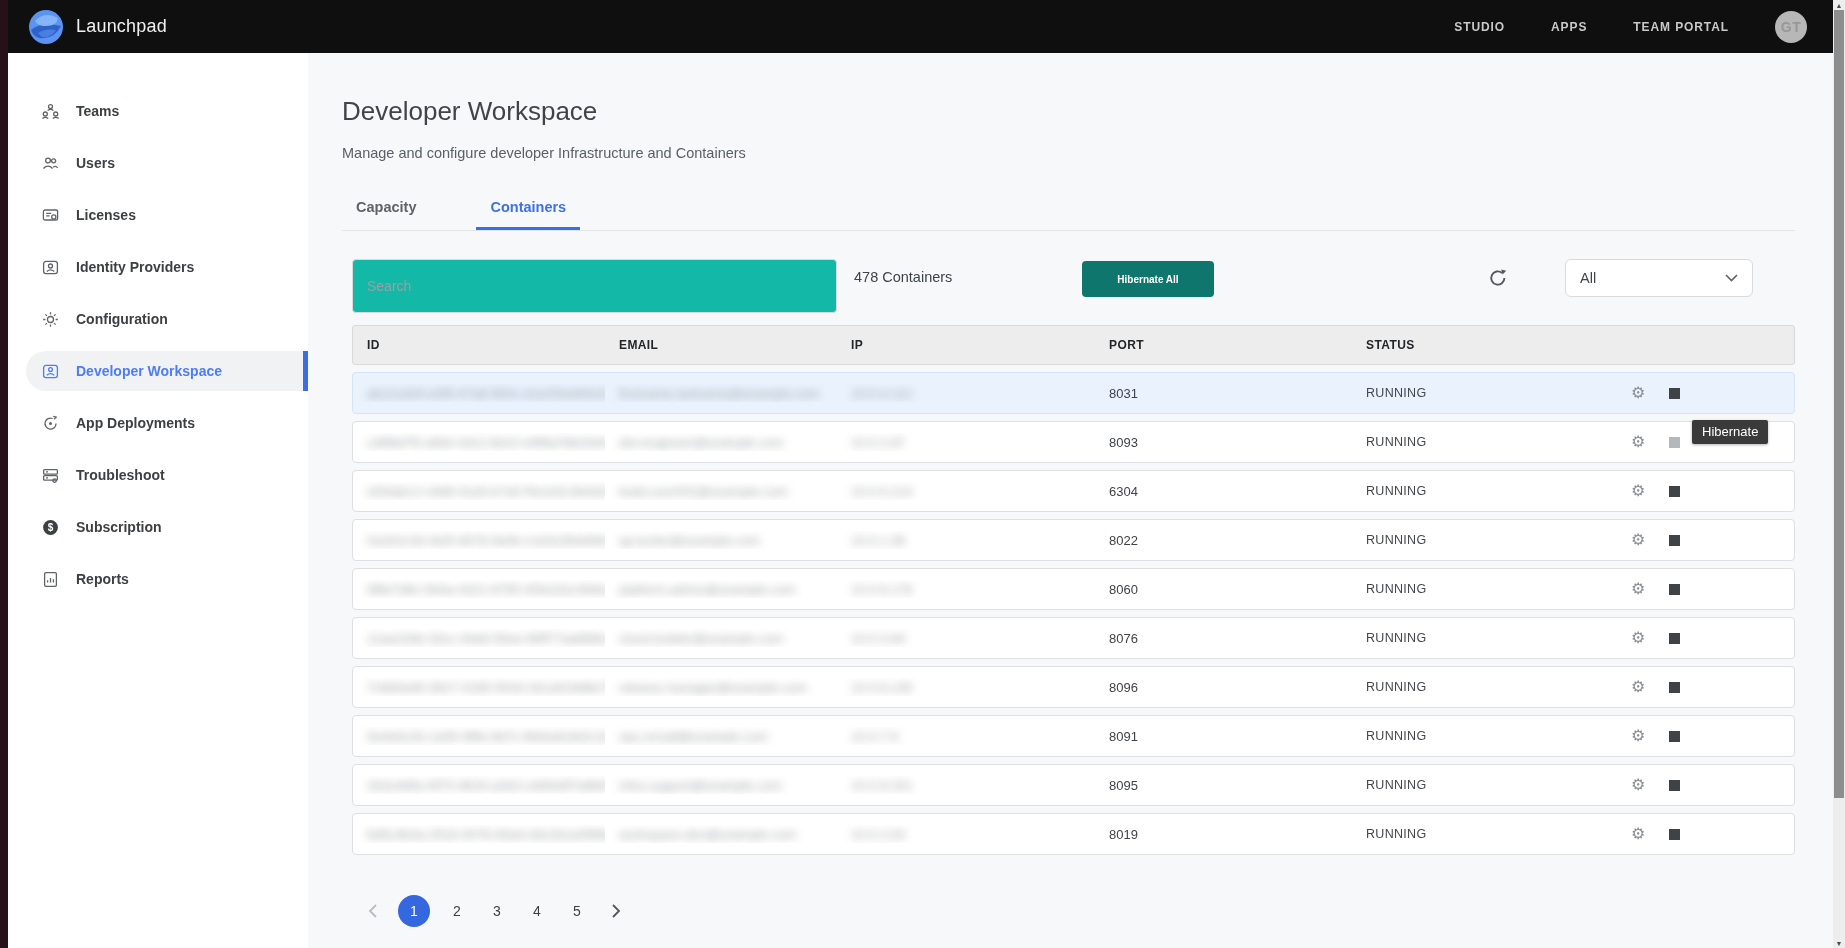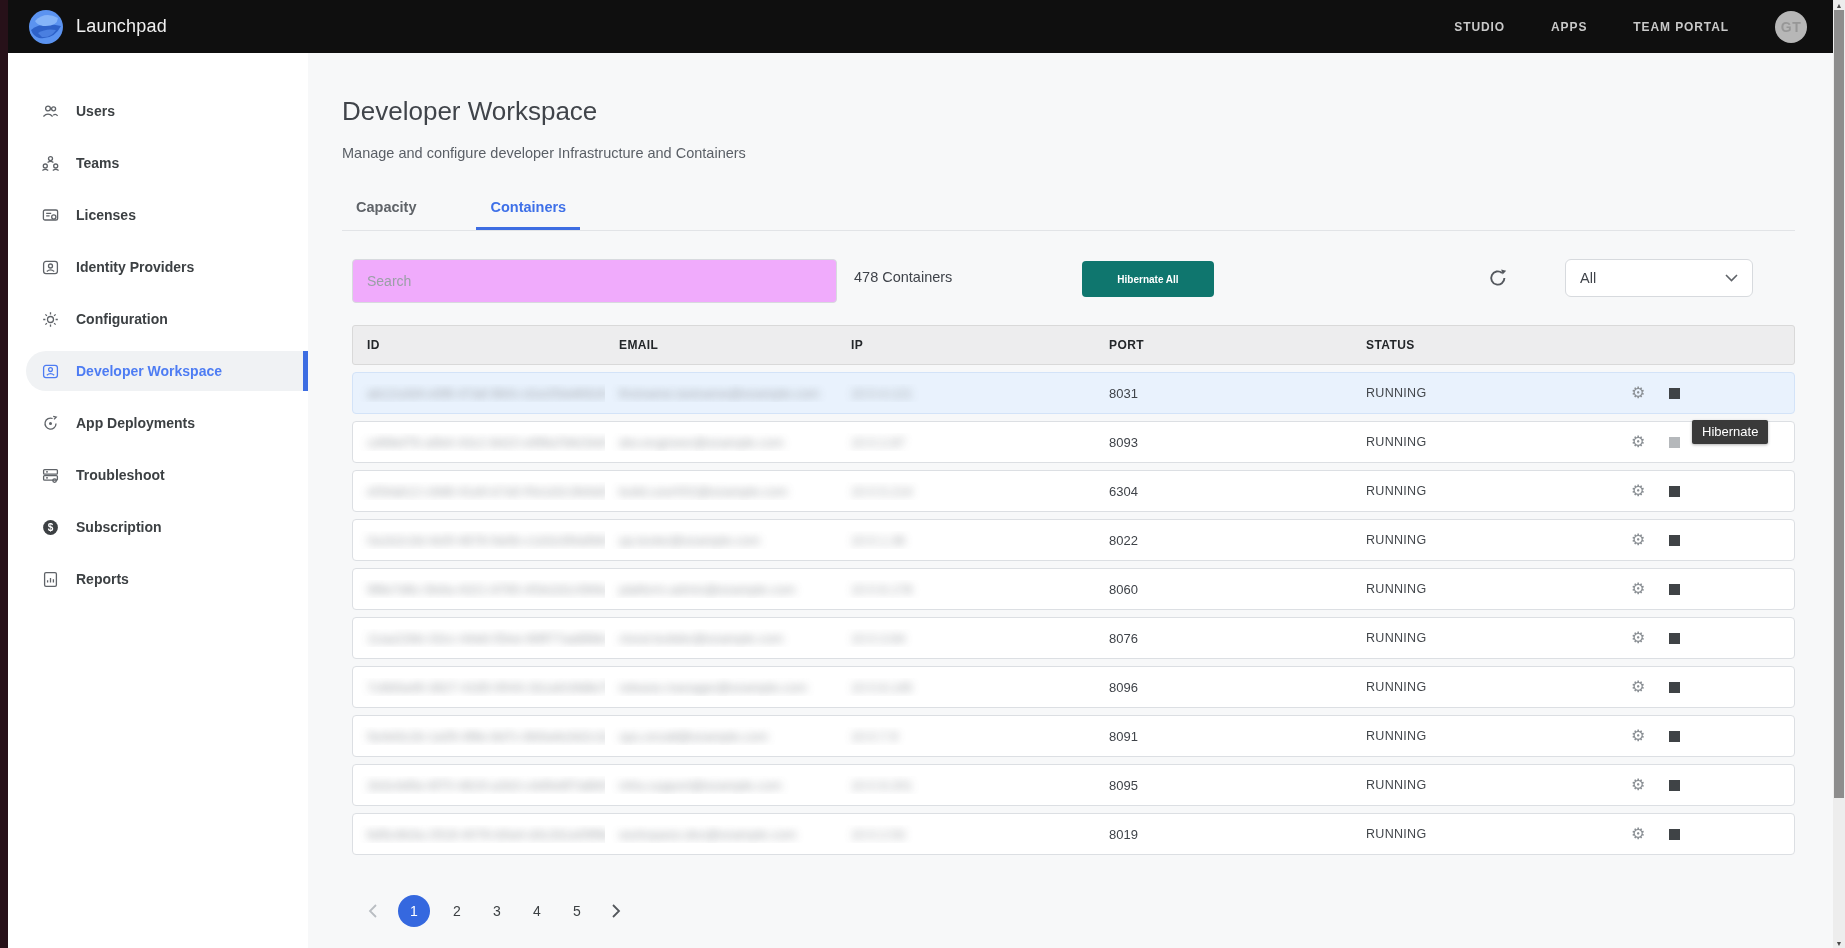--- a/index.html
+++ b/index.html
@@ -29,21 +29,21 @@
   .main { position:absolute; left:342px; top:53px; width:1453px; }
   .page-title { margin-top:43px; font-size:26px; color:#40444a; font-weight:400; }
   .page-subtitle { margin-top:18px; font-size:14.5px; color:#5a5f66; }
 
   .tabs { margin-top:28px; display:flex; gap:46px; border-bottom:1px solid #e2e4e7; }
   .tab { padding:10px 14px 12px; font-size:14.5px; color:#5f6368; font-weight:700; cursor:pointer; }
   .tab.active { color:#3e70e8; border-bottom:3px solid #3d6de2;text-align:center; }
 
   
   .toolbar { position:relative; margin-top:28px; height:40px; }
-  .search-box { position:absolute; left:10px; top:0; width:485px; height:44px; background:#f0abfc; border:1px solid #d7dade; border-radius:4px; font-size:14px; color:#3c4043; padding:0 14px; outline:none; }
+  .search-box { position:absolute; left:10px; top:0; width:485px; height:54px; background:#14b8a6; border:1px solid #d7dade; border-radius:4px; font-size:14px; color:#3c4043; padding:0 14px; outline:none; }
   .search-box::placeholder { color:#9aa0a6; }
   .count-label { position:absolute; left:512px; top:10px; font-size:14.5px; color:#3f434a; }
   .hibernate-btn { position:absolute; left:740px; top:2px; width:132px; height:36px; background:#0f766e; border:none; border-radius:4px; color:#fff; font-size:10px; font-weight:700; font-family:"Liberation Sans",sans-serif; cursor:pointer; }
   .refresh-btn { position:absolute; left:1145px; top:8px; width:22px; height:22px; cursor:pointer; }
   .filter-select { position:absolute; left:1223px; top:0; width:188px; height:38px; background:#fff; border:1px solid #d7dade; border-radius:6px; display:flex; align-items:center; padding:0 14px; font-size:14.5px; color:#3f434a; cursor:pointer; }
   .filter-select .chev { margin-left:auto; }
 
   
   .table { margin-top:26px; width:1443px; margin-left:10px; }
   .thead { display:grid; grid-template-columns:252px 232px 258px 257px 277px 1fr; align-items:center; height:40px; background:#ededee; border:1px solid #d9d9d9; border-radius:3px; }
@@ -97,37 +97,37 @@
     <span class="top-link">APPS</span>
     <span class="top-link">TEAM PORTAL</span>
     <span class="avatar">GT</span>
   </div>
 </div>
 
 <div class="sidebar">
   <div class="side-item">
     <span class="sicon">
       <svg width="19" height="19" viewBox="0 0 19 19" fill="none" stroke="currentColor" stroke-width="1.3">
-        <circle cx="7" cy="6.5" r="2.4"></circle>
-          <circle cx="12.6" cy="6.8" r="2"></circle>
-        <path d="M2.4 14.5 q4.6 -4.6 9.2 0 M12.2 13.2 q2.4 -1.8 4.4 0.6"></path>
-      </svg>
-    </span>
-    <span>Users</span>
-  </div>
-  <div class="side-item">
-    <span class="sicon">
-      <svg width="19" height="19" viewBox="0 0 19 19" fill="none" stroke="currentColor" stroke-width="1.3">
         <circle cx="9.5" cy="4.6" r="2"></circle>
           <circle cx="4.3" cy="12" r="2"></circle>
           <circle cx="14.7" cy="12" r="2"></circle>
         <path d="M1.4 16.6 q2.9 -2.4 5.8 0 M11.8 16.6 q2.9 -2.4 5.8 0 M6.6 8.4 q2.9 -2.2 5.8 0"></path>
       </svg>
     </span>
     <span>Teams</span>
+  </div>
+  <div class="side-item">
+    <span class="sicon">
+      <svg width="19" height="19" viewBox="0 0 19 19" fill="none" stroke="currentColor" stroke-width="1.3">
+        <circle cx="7" cy="6.5" r="2.4"></circle>
+          <circle cx="12.6" cy="6.8" r="2"></circle>
+        <path d="M2.4 14.5 q4.6 -4.6 9.2 0 M12.2 13.2 q2.4 -1.8 4.4 0.6"></path>
+      </svg>
+    </span>
+    <span>Users</span>
   </div>
   <div class="side-item">
     <span class="sicon">
       <svg width="19" height="19" viewBox="0 0 19 19" fill="none" stroke="currentColor" stroke-width="1.3">
         <rect x="2.4" y="4" width="14.2" height="10" rx="1.6"></rect>
         <path d="M5.2 7.4 h5 M5.2 9.8 h3.4"></path>
           <circle cx="12.8" cy="11" r="2.1"></circle>
       </svg>
     </span>
     <span>Licenses</span>

